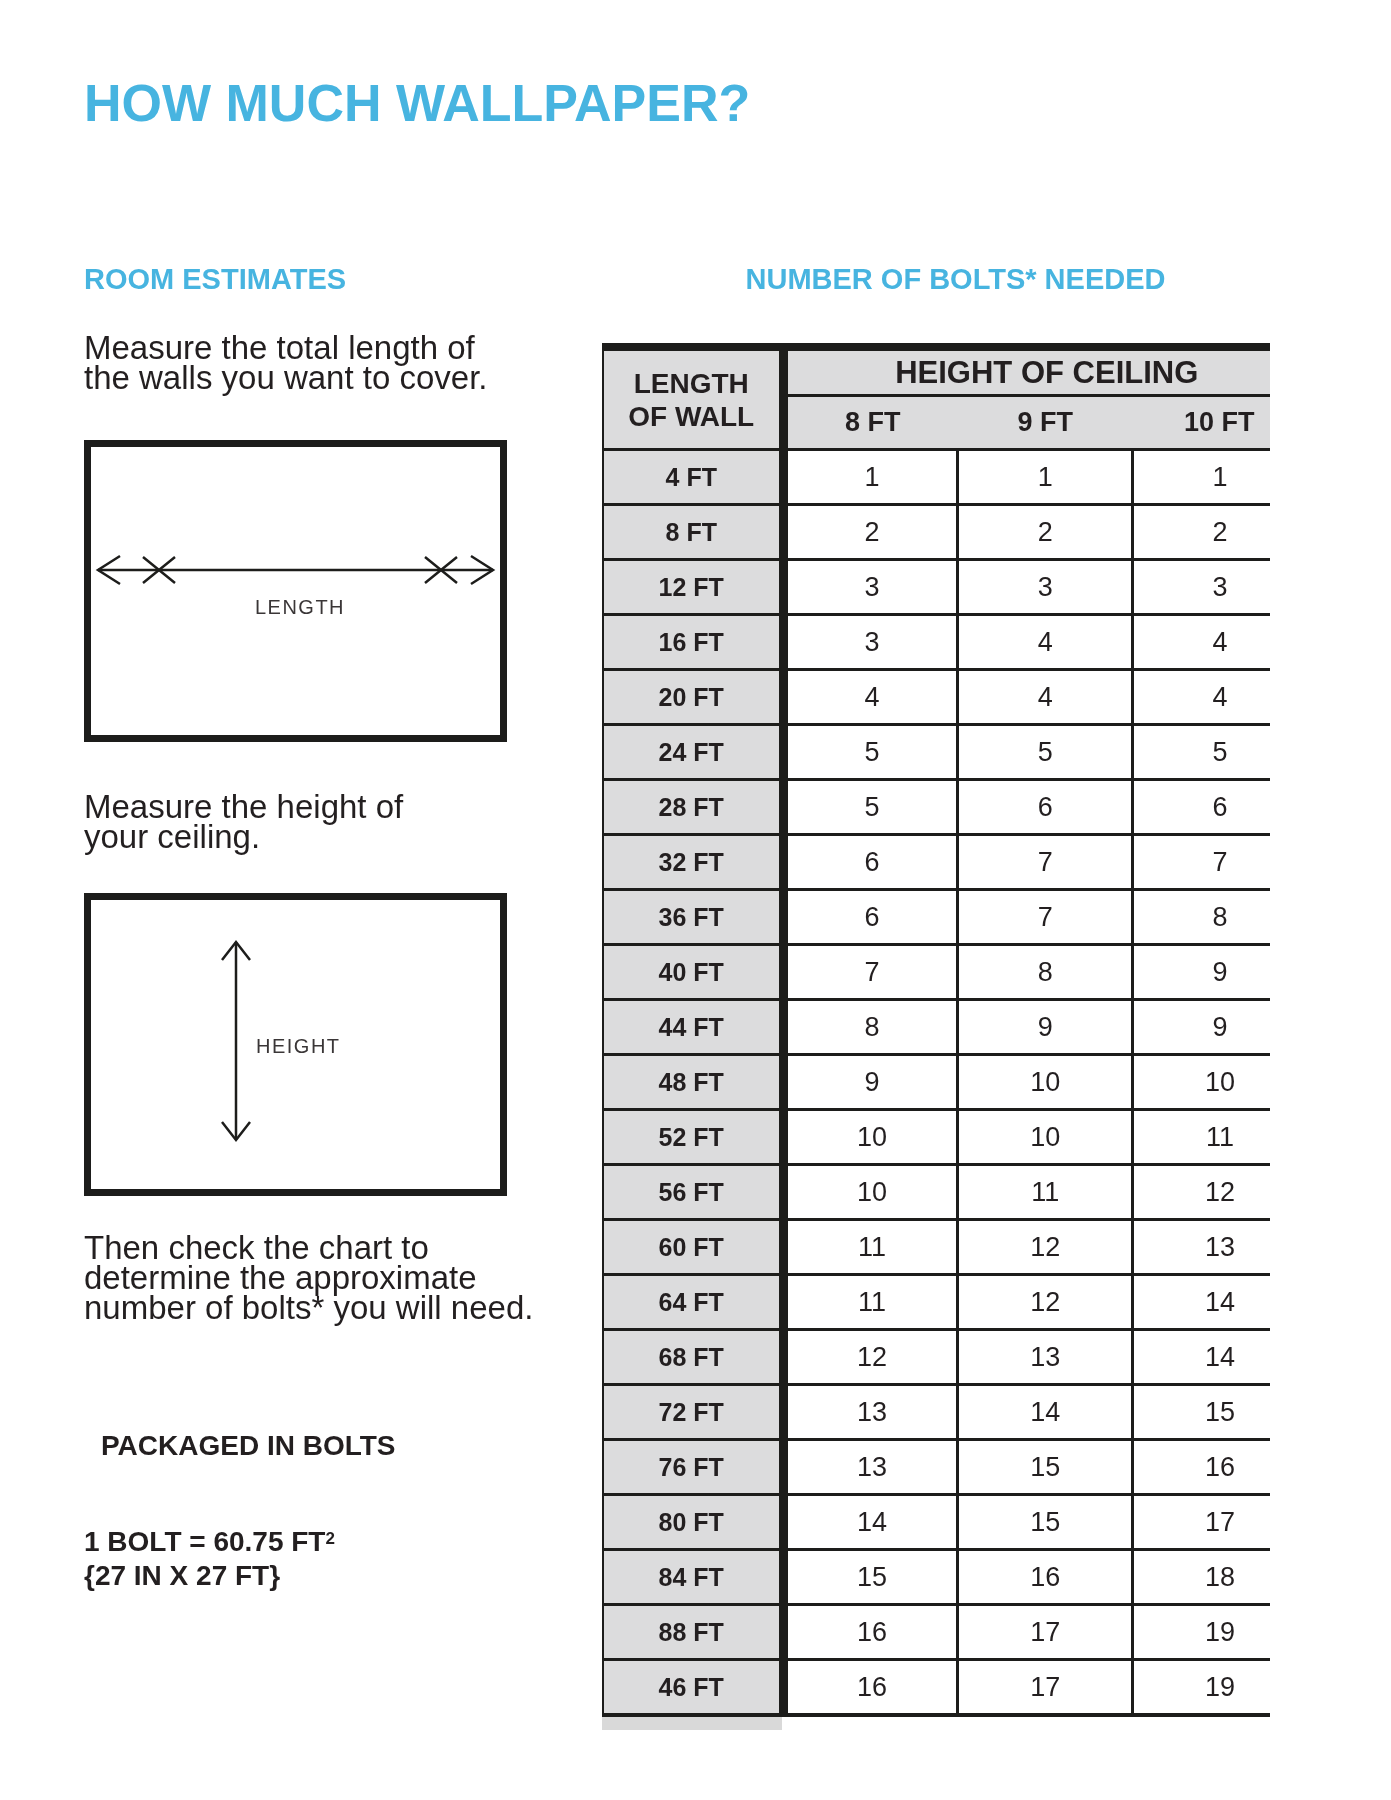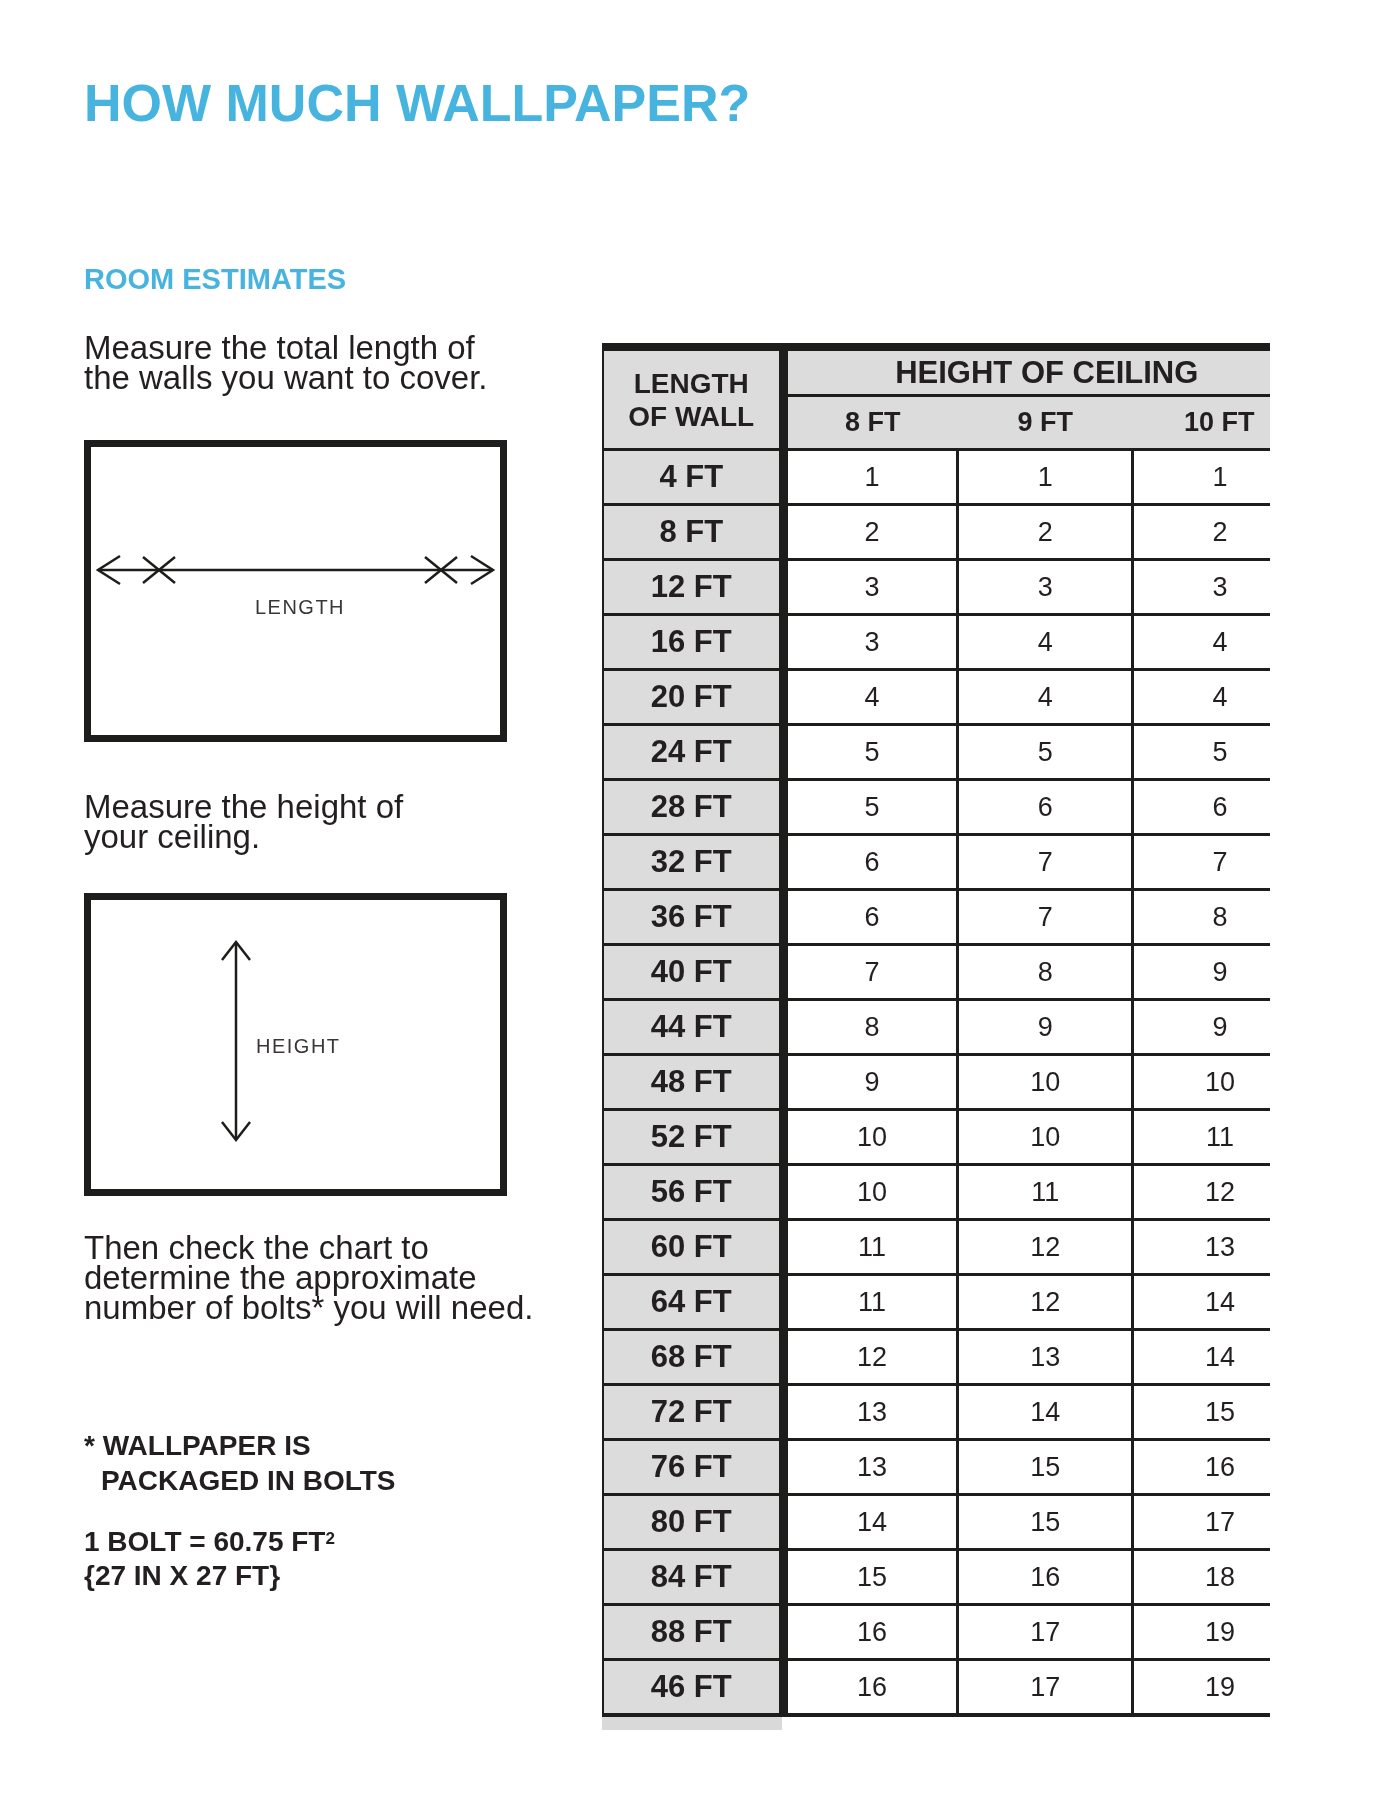--- a/index.html
+++ b/index.html
@@ -99,21 +99,21 @@
     border-bottom:3px solid var(--ink);
     font-size:27px;font-weight:bold;
   }
   .bolts .sub:last-child{border-right:3px solid var(--ink);}
   .bolts tbody th{
     background:var(--cellgray);
     border:3px solid var(--ink);
     border-left:2px solid var(--ink);
     border-right:9px solid var(--ink);
     height:52px;
-    font-size:31px;font-weight:bold;
+    font-size:25px;font-weight:bold;
   }
   .bolts tbody td{
     background:#ffffff;
     border:3px solid var(--ink);
     height:52px;
     font-size:27px;font-weight:normal;
   }
   .bolts tbody td:last-child{border-right:3px solid var(--ink);}
   .bolts tbody tr:last-child th,
   .bolts tbody tr:last-child td{border-bottom:4px solid var(--ink);}
@@ -173,29 +173,29 @@
   </div>
 
   <div class="abs body-text p2">Measure the height of
 your ceiling.</div>
 
   <div class="abs body-text p3">Then check the chart to
 determine the approximate
 number of bolts* you will need.</div>
 
   <div class="abs footnote">
-    <div class="ln1">* WALLPAPER IS</div>
     <div class="ln2">PACKAGED IN BOLTS</div>
   </div>
 
   <div class="abs equation">
     <div><span>1 BOLT = 60.75 FT</span><sup>2</sup></div>
     <div>{27 IN X 27 FT}</div>
   </div>
 
+  <div class="abs section-head table-head">NUMBER OF BOLTS* NEEDED</div>
 
   <div class="abs tablewrap">
     <table class="bolts">
       <colgroup>
         <col class="c1">
           <col class="c2">
           <col class="c2">
           <col class="c2">
       </colgroup>
       <thead>

